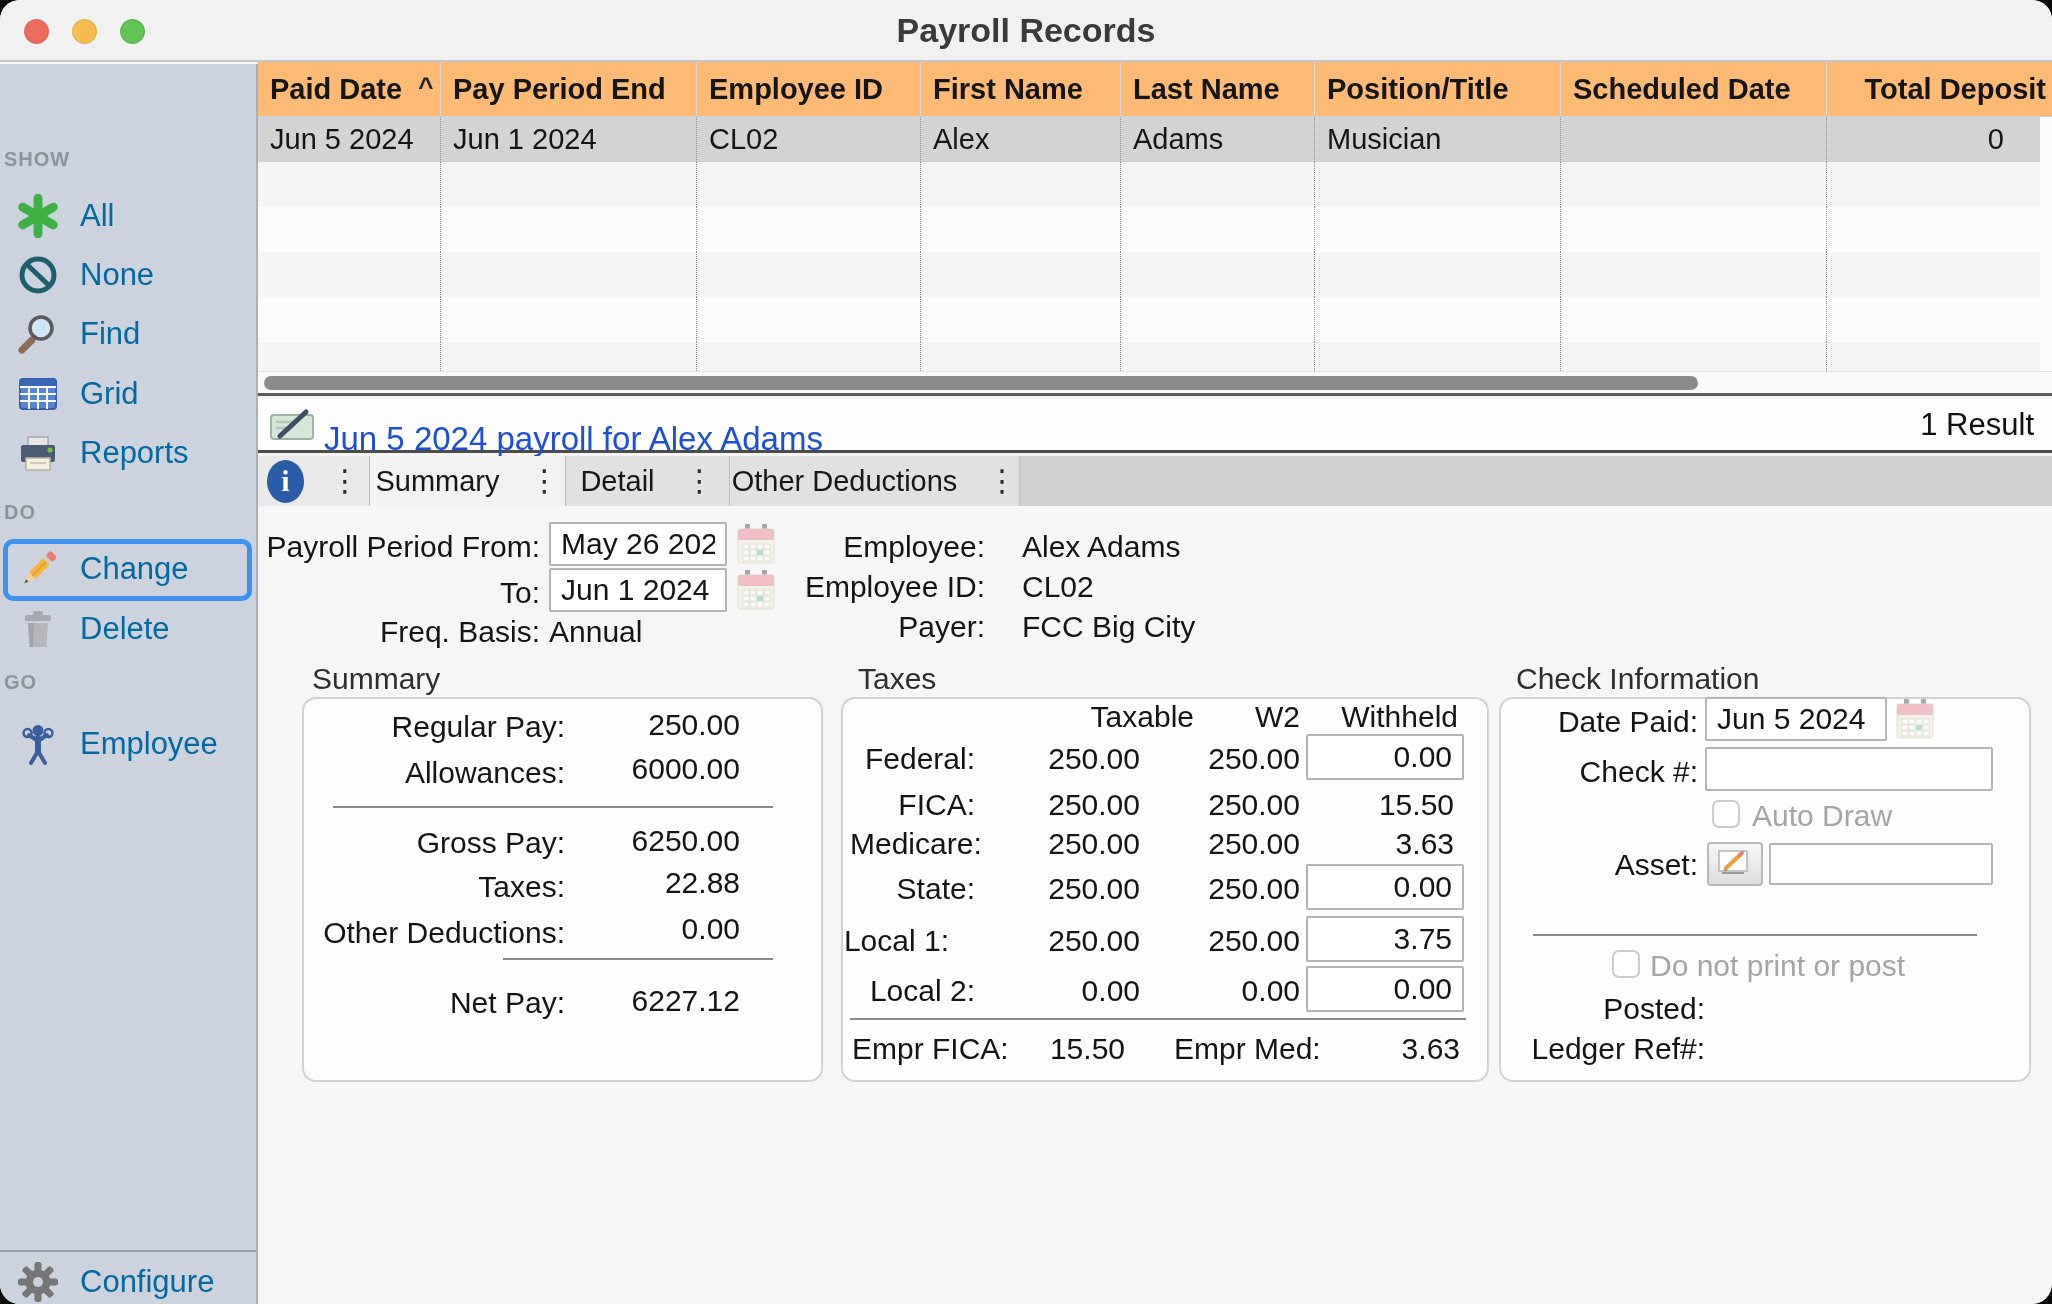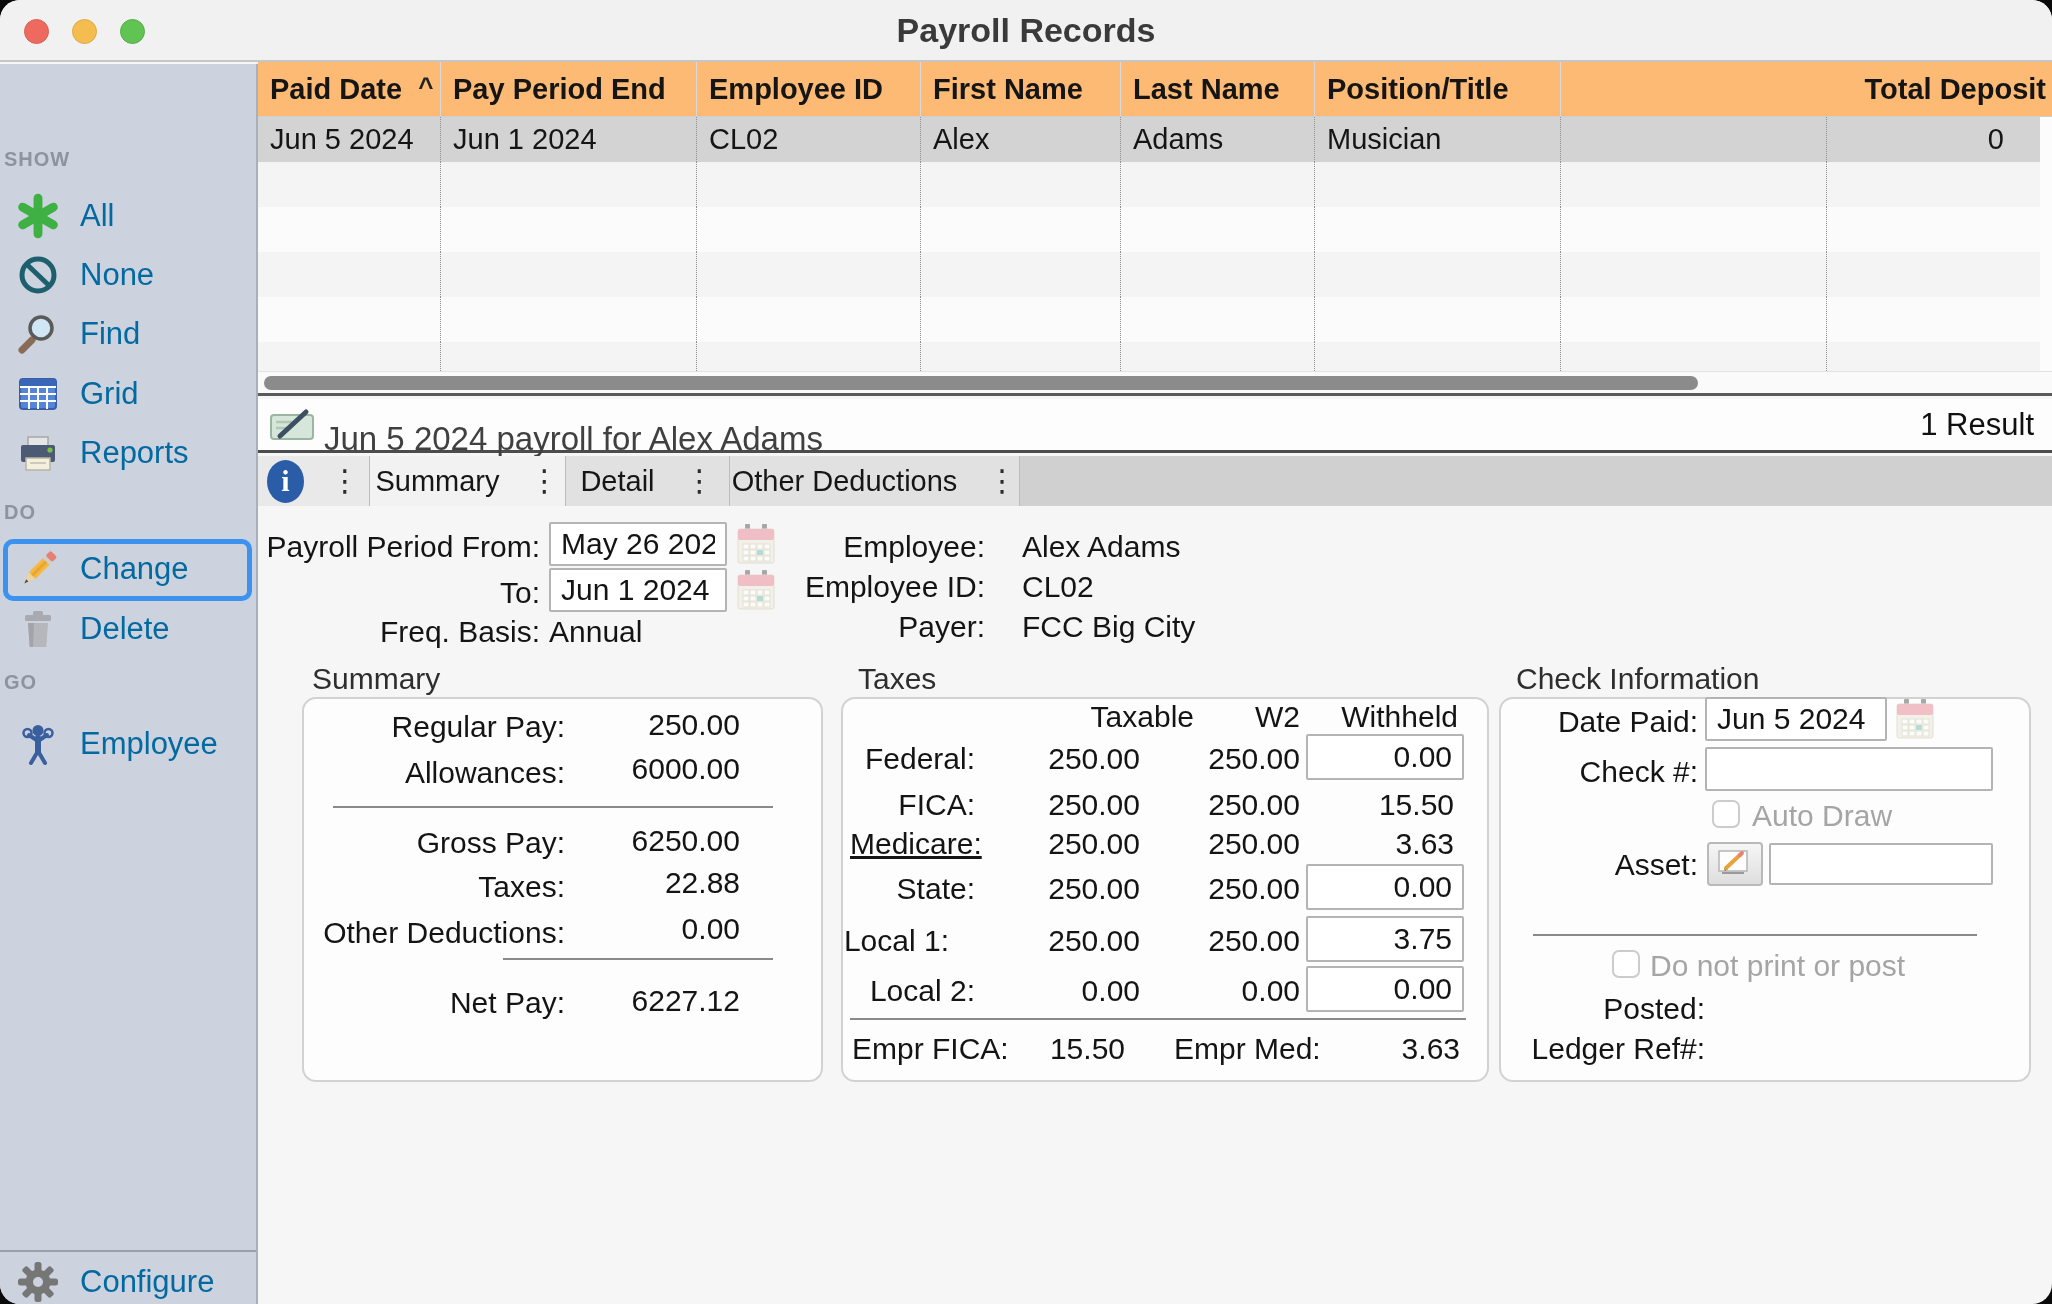--- a/index.html
+++ b/index.html
@@ -35,21 +35,21 @@
   .td.c7{text-align:right;padding-right:36px;padding-left:0;}
   .row-sel{background:#d3d3d4;}
   .row-a{background:#f4f4f5;}
   .row-b{background:#fbfbfc;}
   .caret{font-weight:bold;font-size:26px;margin-left:16px;position:relative;top:-3px;color:#222;}
   .hscroll{position:absolute;left:0;bottom:0;width:100%;height:22px;background:#fafafa;border-top:1px solid #e2e2e2;}
   .hthumb{position:absolute;left:6px;top:4px;width:1434px;height:14px;border-radius:7px;background:#8b8b8b;}
 
   
   .statusbar{position:absolute;left:258px;top:399px;right:0;height:54px;background:#fdfdfd;border-bottom:3px solid #4c4c4c;display:flex;align-items:center;}
-  .status-title{font-size:33px;margin-left:10px;color:#404040;margin-top:28px;}
+  .status-title{font-size:33px;margin-left:10px;color:#1d4ed8;margin-top:28px;}
   .status-result{margin-left:auto;margin-right:18px;font-size:31px;color:#101010;}
 
   
   .tabbar{position:absolute;left:258px;top:456px;right:0;height:50px;display:flex;background:#d0d0d0;}
   .seg{height:100%;display:flex;align-items:center;justify-content:center;border-right:1px solid #bcbcbc;}
   .seg-info{width:112px;background:#e9e9e9;gap:26px;}
   .seg-tab{font-size:29px;color:#161616;gap:30px;}
   .seg-summary{width:196px;background:#f2f2f2;}
   .seg-detail{width:164px;background:#e1e1e1;}
   .seg-other{width:290px;background:#e1e1e1;}
@@ -223,20 +223,21 @@
   </div>
 
   <div class="table-region">
     <div class="thead">
       <div class="th c0"><span>Paid Date</span><span class="caret">^</span></div>
       <div class="th c1">Pay Period End</div>
       <div class="th c2">Employee ID</div>
       <div class="th c3">First Name</div>
       <div class="th c4">Last Name</div>
       <div class="th c5">Position/Title</div>
+      <div class="th c6">Scheduled Date</div>
       <div class="th c7" style="flex:1;">Total Deposit</div>
     </div>
 
     <div class="trow row-sel">
       <div class="td c0">Jun 5 2024</div>
       <div class="td c1">Jun 1 2024</div>
       <div class="td c2">CL02</div>
       <div class="td c3">Alex</div>
       <div class="td c4">Adams</div>
       <div class="td c5">Musician</div>
@@ -422,21 +423,21 @@
     <div class="lbl r" style="left:850px;top:742px;width:125px;">Federal:</div>
     <div class="num" style="left:990px;top:742px;width:150px;">250.00</div>
     <div class="num" style="left:1160px;top:742px;width:140px;">250.00</div>
     <input class="tinput numinput" style="left: 1306px; top: 734px; width: 158px; height: 46px;" value="0.00">
 
     <div class="lbl r" style="left:850px;top:788px;width:125px;">FICA:</div>
     <div class="num" style="left:990px;top:788px;width:150px;">250.00</div>
     <div class="num" style="left:1160px;top:788px;width:140px;">250.00</div>
     <div class="num" style="left:1314px;top:788px;width:140px;">15.50</div>
 
-    <div class="lbl r" style="left:850px;top:827px;width:125px;text-decoration:underline;">Medicare:</div>
+    <div class="lbl r" style="left:850px;top:827px;width:125px;">Medicare:</div>
     <div class="num" style="left:990px;top:827px;width:150px;">250.00</div>
     <div class="num" style="left:1160px;top:827px;width:140px;">250.00</div>
     <div class="num" style="left:1314px;top:827px;width:140px;">3.63</div>
 
     <div class="lbl r" style="left:850px;top:872px;width:125px;">State:</div>
     <div class="num" style="left:990px;top:872px;width:150px;">250.00</div>
     <div class="num" style="left:1160px;top:872px;width:140px;">250.00</div>
     <input class="tinput numinput" style="left: 1306px; top: 864px; width: 158px; height: 46px;" value="0.00">
 
     <div class="lbl r" style="left:824px;top:924px;width:125px;">Local 1:</div>

